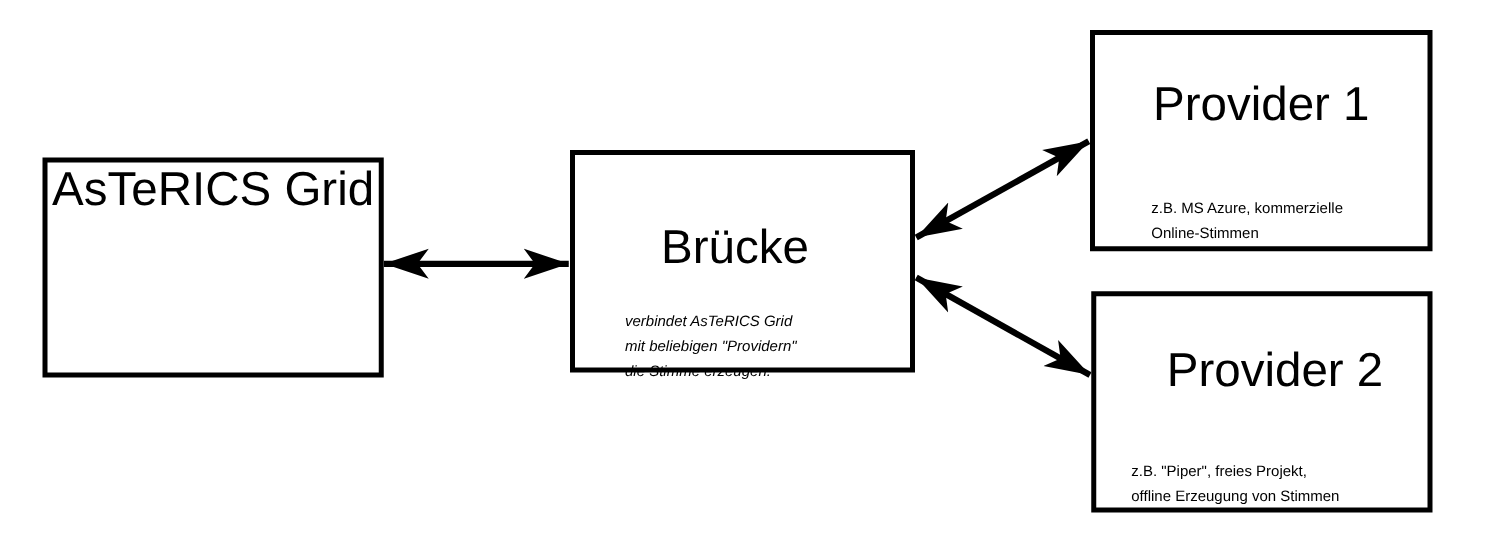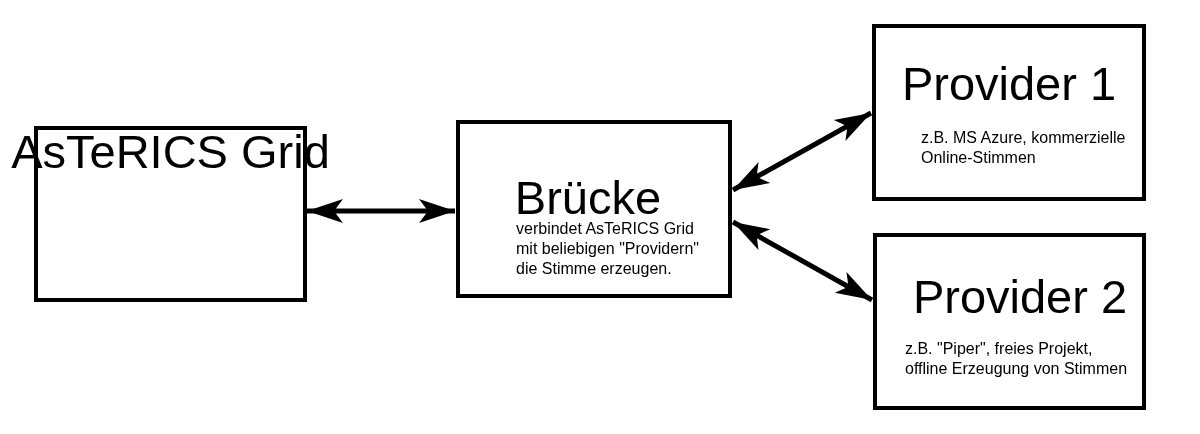--- a/index.html
+++ b/index.html
@@ -37,47 +37,49 @@
   }
   .box-grid {
     left: 34px;
     top: 126px;
     width: 273px;
     height: 176px;
     display: flex;
     justify-content: center;
   }
   .title-xl {
-    font-size: 47px;
+    font-size: 38px;
     line-height: 44px;
     white-space: nowrap;
   }
   .box-bridge {
     left: 456px;
     top: 120px;
     width: 276px;
     height: 178px;
   }
   .bridge-title {
     position: absolute;
     top: 28px;
     left: 0;
     right: 12px;
     text-align: center;
     margin-top: 24px;
   }
   .desc {
     position: absolute;
-    font-size: 16px;
+    font-size: 12px;
     line-height: 20px;
     white-space: pre-line;
+    margin-top: 28px;
   }
   .bridge-desc {
     top: 95px;
-    left: 56px;
+    left: 40px;
+    font-style: italic;
   }
   .box-p1 {
     left: 872px;
     top: 24px;
     width: 274px;
     height: 177px;
   }
   .p1-title {
     position: absolute;
     top: 34px;

